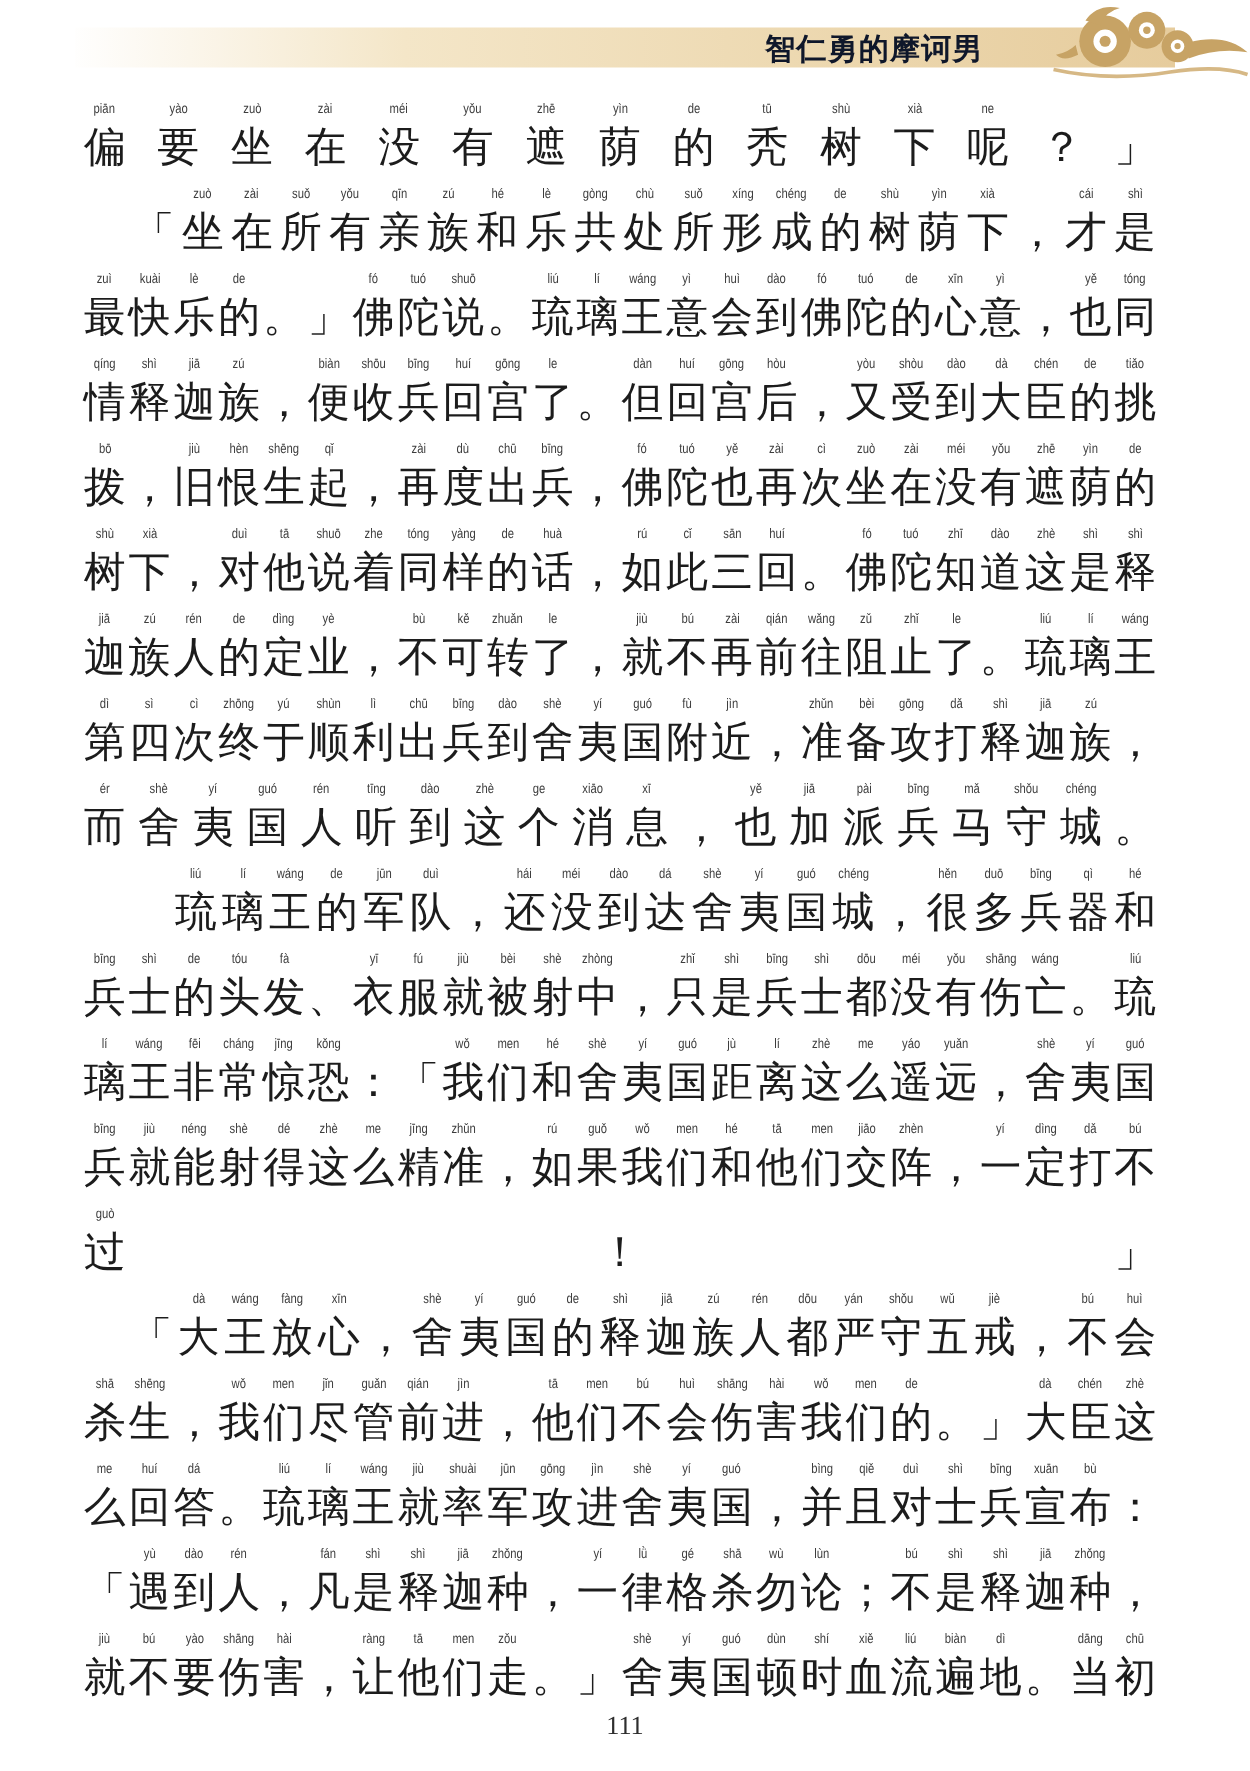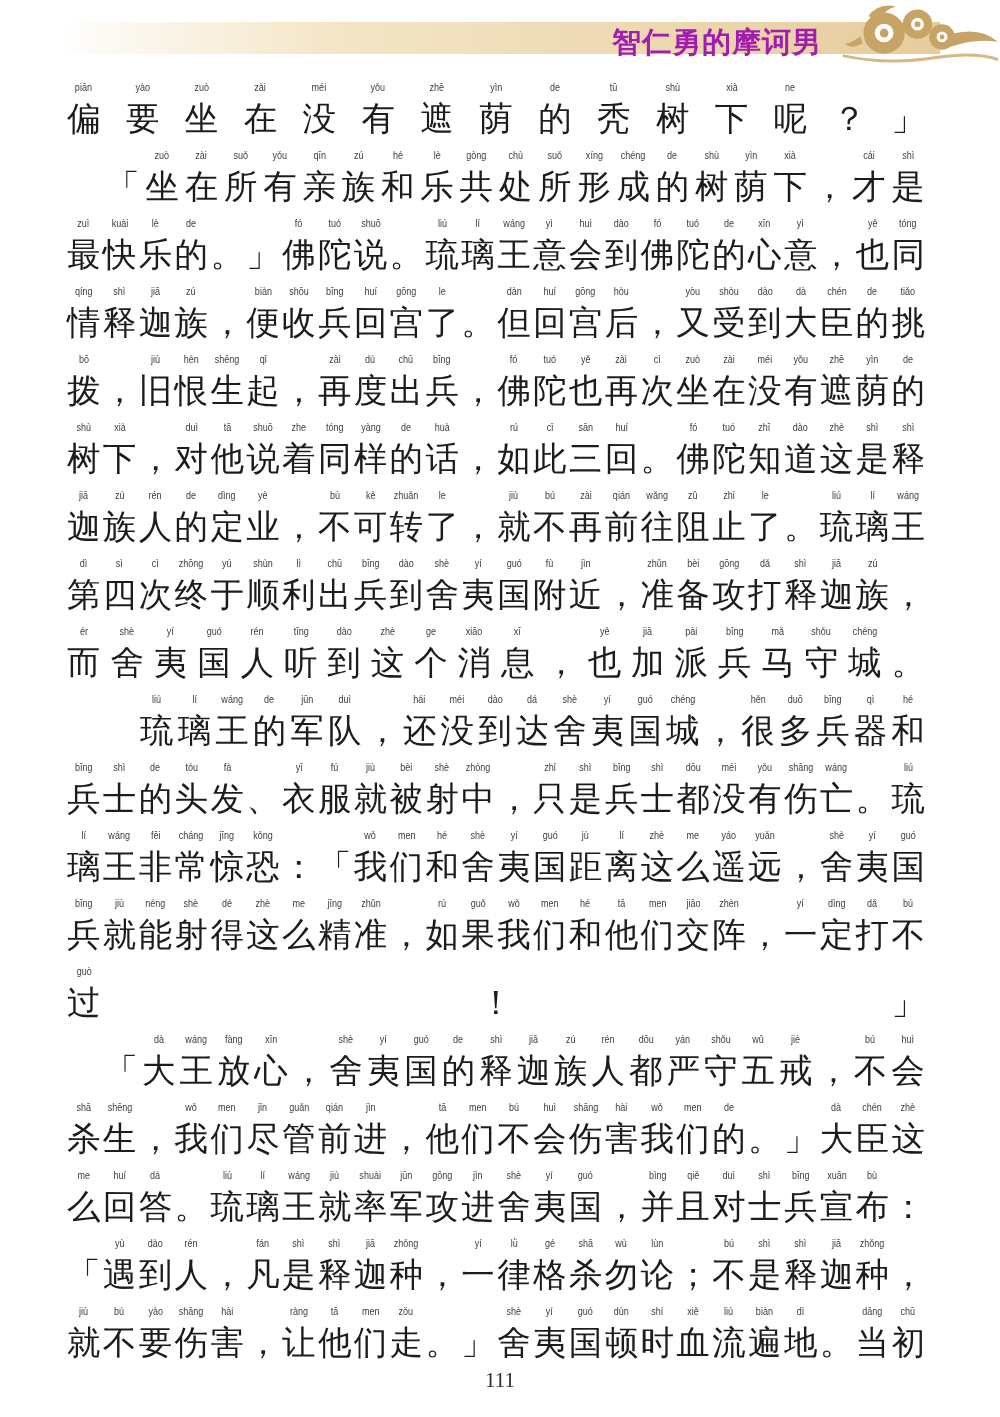--- a/index.html
+++ b/index.html
@@ -5,22 +5,22 @@
   html,body { margin:0; padding:0; }
   body {
     width:1000px; height:1417px; position:relative; background:#ffffff;
     font-family:"Liberation Serif","DejaVu Serif",serif; overflow:hidden;
   }
   .header-band {
     position:absolute; left:60px; top:22px; width:880px; height:32px;
     background:linear-gradient(90deg, rgba(250,243,229,0.05) 0%, #f4e6c8 30%, #ecd7ae 70%, #e6cc9d 100%);
   }
   .header-title {
-    position:absolute; left:612px; top:23px; font-size:29px; font-weight:bold;
-    color:#a21caf; letter-spacing:1px; white-space:nowrap;
+    position:absolute; left:612px; top:23px; font-size:24px; font-weight:bold;
+    color:#0f172a; letter-spacing:1px; white-space:nowrap;
     font-family:"Liberation Serif","DejaVu Serif",serif;
   }
   .ornament {
     position:absolute; left:833px; top:0px; width:167px; height:68px;
   }
   #text-body { position:absolute; left:66px; top:80px; width:860px; }
   .line { height:68px; display:flex; align-items:flex-start; }
   .line.justify { justify-content:space-between; }
   .line.left { justify-content:space-between; }
   .cell { flex:0 0 auto; width:35.5px; display:flex; flex-direction:column; align-items:center; }

